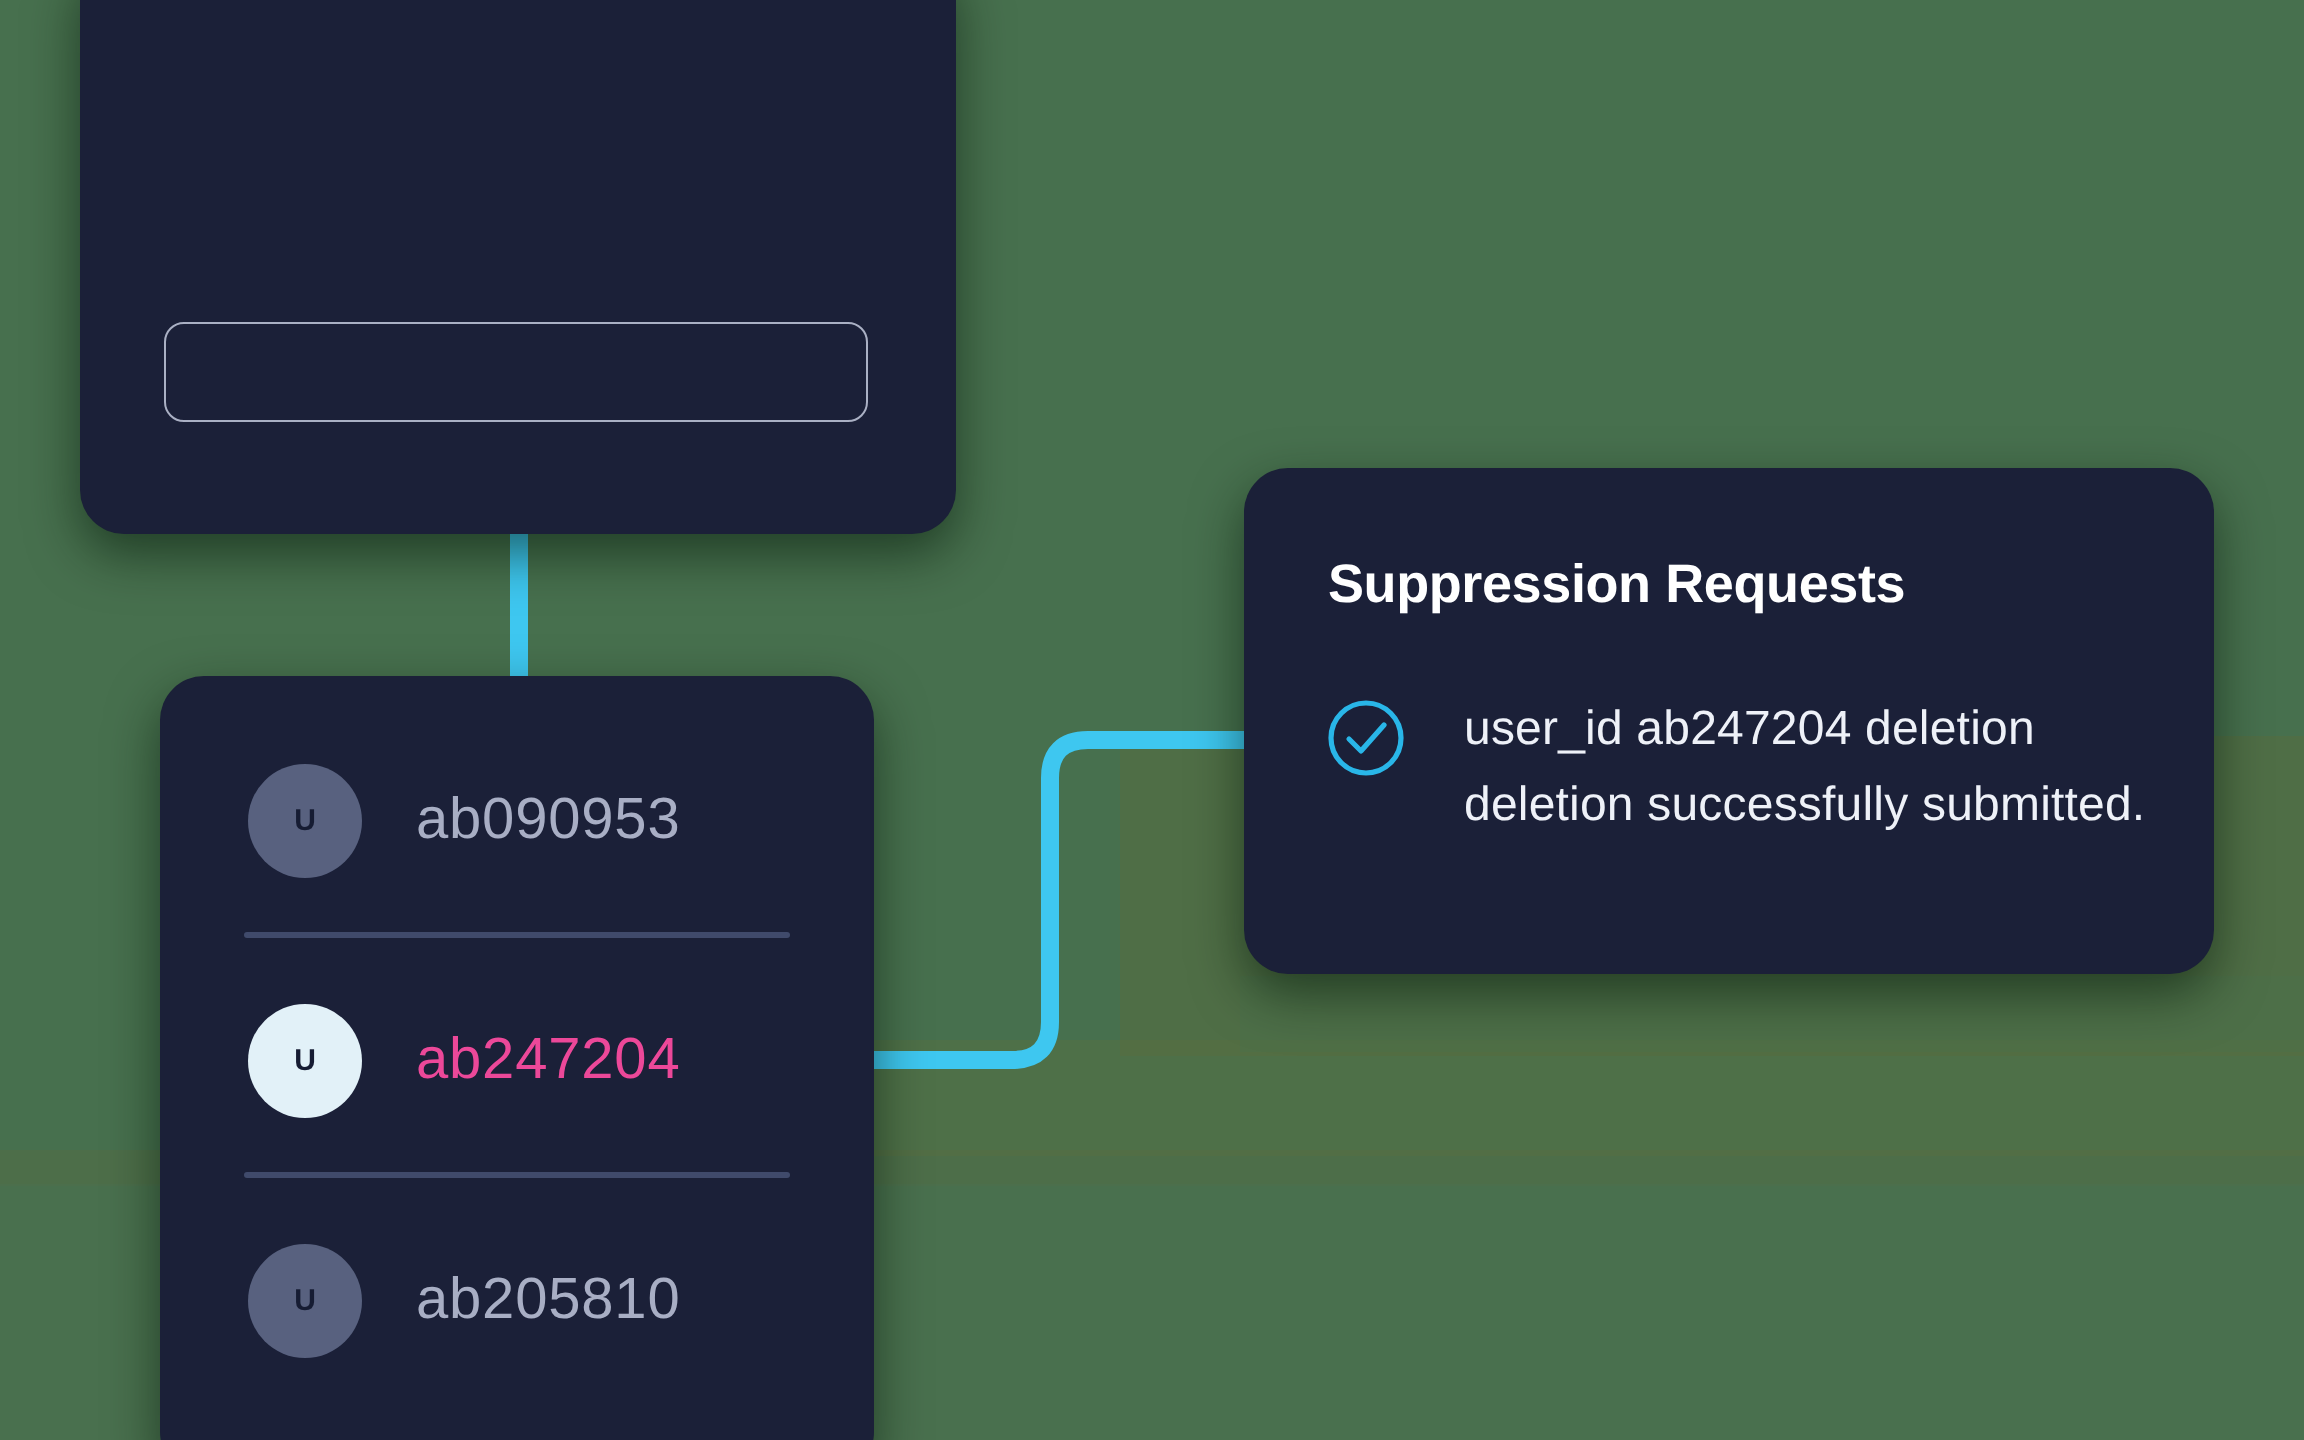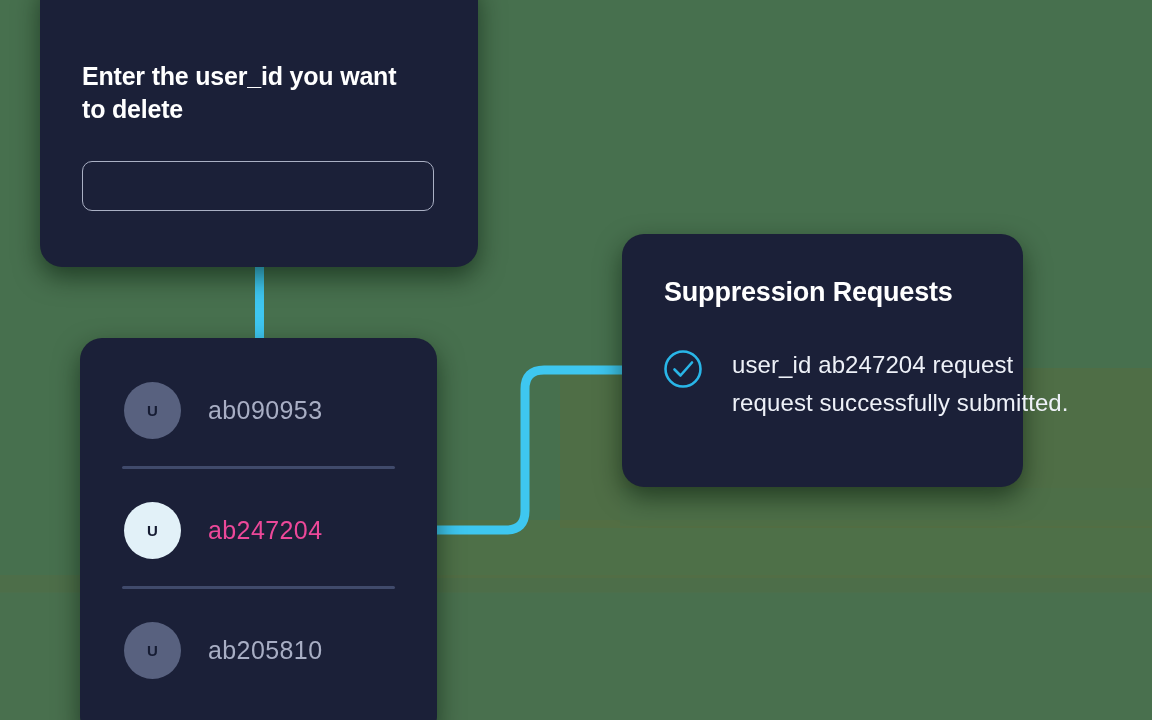--- a/index.html
+++ b/index.html
@@ -28,21 +28,21 @@
 
   
   .card{
     position:absolute;
     background:#1b2038;
     border-radius:22px;
     box-shadow:0 10px 26px rgba(2,20,6,.55);
   }
   .card-input{left:40px;top:-24px;width:438px;height:291px;}
   .card-list{left:80px;top:338px;width:357px;height:400px;}
-  .card-suppression{left:622px;top:234px;width:401px;height:253px;}
+  .card-suppression{left:622px;top:234px;width:485px;height:253px;}
 
   
   .input-heading{
     position:absolute;left:42px;top:84px;width:340px;
     color:#ffffff;font-size:25px;font-weight:bold;line-height:1.32;
     letter-spacing:-.2px;
   }
   .uid-field{
     position:absolute;left:42px;top:185px;width:352px;height:50px;
     border:1.6px solid #aab0c4;border-radius:10px;background:transparent;
@@ -59,21 +59,21 @@
   .row-0{top:20px;}
   .row-1{top:140px;}
   .row-2{top:260px;}
   .avatar{
     width:57px;height:57px;border-radius:50%;
     display:flex;align-items:center;justify-content:center;
     font-size:15px;font-weight:bold;flex:0 0 auto;margin-left:44px;
   }
   .avatar-idle{background:#58617f;color:#161c33;}
   .avatar-active{background:#e2f1f8;color:#161c33;}
-  .user-label{margin-left:27px;font-size:25px;letter-spacing:.4px;}
+  .user-label{margin-left:27px;font-size:29px;letter-spacing:.4px;}
   .label-idle{color:#a8aec4;}
   .label-active{color:#ec4899;}
   .divider{
     position:absolute;left:42px;width:273px;height:3px;
     background:#404a6b;border-radius:2px;
   }
   .div-0{top:128px;}
   .div-1{top:248px;}
 
   
@@ -100,21 +100,20 @@
   <div class="bg-band bg-soft-1"></div>
   <div class="bg-band bg-soft-2"></div>
 
   <div class="connector conn-v-top"></div>
 
   <svg class="conn-elbow" viewBox="0 0 220 196">
     <path d="M 14 178 L 86 178 Q 105 178 105 159 L 105 37 Q 105 18 124 18 L 205 18" fill="none" stroke="#3ec7f0" stroke-width="9" stroke-linecap="butt"></path>
   </svg>
 
   <div class="card card-input">
-    <div class="input-heading">Enter the user_id you want to delete</div>
     <input class="uid-field" type="text" placeholder="" style="">
   </div>
 
   <div class="card card-list">
 
     <div class="user-row row-0">
       <div class="avatar avatar-idle">U</div>
       <div class="user-label label-idle">ab090953</div>
     </div>
 
@@ -135,17 +134,17 @@
   </div>
 
   <div class="card card-suppression">
     <div class="supp-title">Suppression Requests</div>
 
     <div class="supp-item">
       <svg class="check-icon" viewBox="0 0 42 42">
         <circle cx="21" cy="21" r="17.5" fill="none" stroke="#29b6e8" stroke-width="2.6"></circle>
         <path d="M 12.5 21.5 L 18.5 27.5 L 30 14.5" fill="none" stroke="#29b6e8" stroke-width="2.6" stroke-linecap="round" stroke-linejoin="round"></path>
       </svg>
-      <div class="supp-text">user_id ab247204 request request successfully submitted.</div>
+      <div class="supp-text">user_id ab247204 deletion deletion successfully submitted.</div>
     </div>
   </div>
 
 </div>
 
 </body></html>

